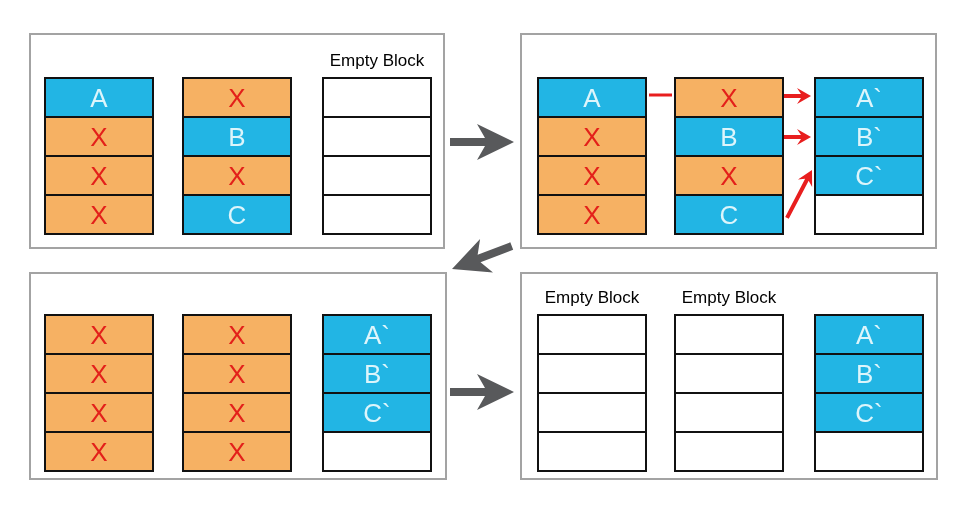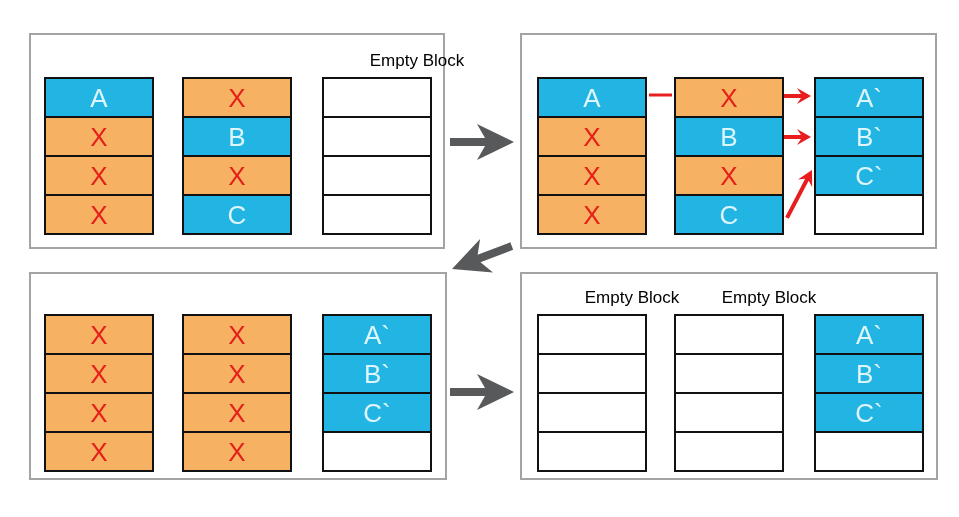--- a/index.html
+++ b/index.html
@@ -28,21 +28,20 @@
   }
   .block:first-child { margin-top: 0; }
   .block[data-type="valid"]   { background: var(--valid-block, #22b5e4); color: var(--block-label, #ddf5fb); }
   .block[data-type="invalid"] { background: var(--invalid-block, #f6b163); color: var(--x-mark, #e3201a); }
   .block[data-type="empty"]   { background: #ffffff; }
   .col-label {
     position: absolute; width: 110px; height: 24px;
     font-size: 17px; color: #000000;
     text-align: center; line-height: 24px;
     white-space: nowrap;
-    margin-left: 40px;
   }
   .overlay { position: absolute; left: 0; top: 0; width: 959px; height: 517px; pointer-events: none; }
 </style>
 </head>
 <body>
 
 <div class="canvas">
 
   <section class="panel" style="left:29px; top:33px; width:416px; height:216px">
     <div class="col" style="left:13px; top:42px">

